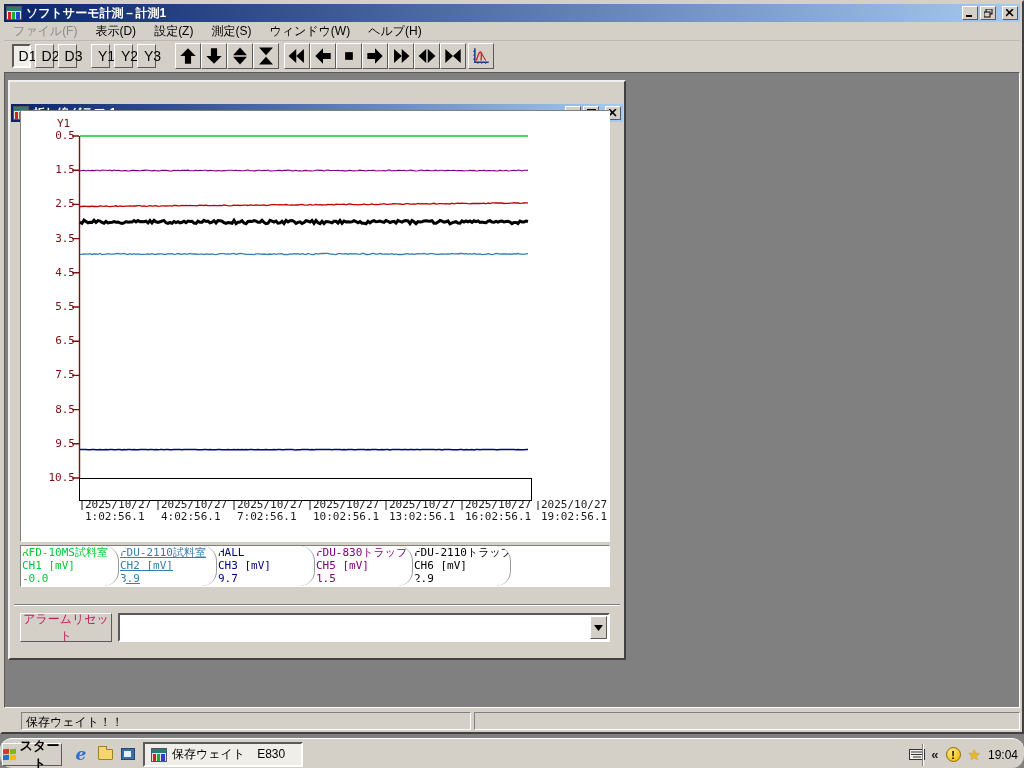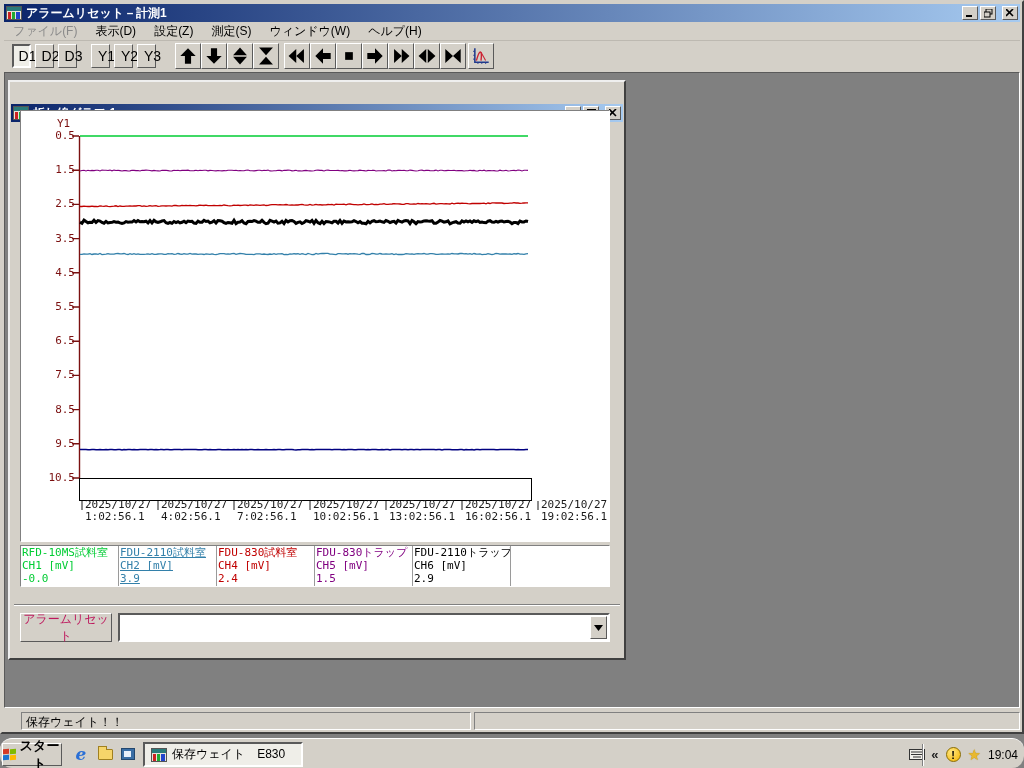--- a/index.html
+++ b/index.html
@@ -56,21 +56,21 @@
   .y1-label { position:absolute; left:36px; top:6px; font-size:11px; color:#7b1010; }
   .ytick { position:absolute; left:8px; width:46px; text-align:right; font-size:11px; color:#7b1010; }
   .xlabel { position:absolute; width:76px; font-size:11px; line-height:12px; color:#1a1a1a; white-space:nowrap; }
   .chart-svg { position:absolute; left:0; top:0; }
 
   
   .legend { position:absolute; left:10px; top:463px; width:590px; height:42px; display:flex;
             border:1px solid; border-color:#808080 #fff #fff #808080; background:#fff; }
   .legend-cell { width:98px; height:100%; background:#fff; border-right:1px solid #9a9a9a;
                  font-family:"DejaVu Sans Mono","Liberation Mono",monospace; font-size:11px;
-                 line-height:13px; padding:0 1px; overflow:hidden; white-space:nowrap; }
+                 line-height:13px; padding:0 1px; overflow:hidden; white-space:nowrap;border-radius:15px; }
 
   .groove { position:absolute; left:4px; right:4px; top:522px; height:2px;
             border-top:1px solid #808080; border-bottom:1px solid #fff; }
 
   .alarm-btn { position:absolute; left:10px; top:531px; width:92px; height:29px;
                font-size:12px; color:#be185d; display:flex; align-items:center; justify-content:center; }
   .combo { position:absolute; left:108px; top:531px; width:492px; height:29px; background:#fff;
            border:2px solid; border-color:#5a5a5a #fff #fff #5a5a5a; }
   .combo-text { position:absolute; left:3px; top:4px; font-size:12px; color:#000; }
   .combo-arrow { position:absolute; right:1px; top:1px; bottom:1px; width:17px;
@@ -119,21 +119,21 @@
 
   <div class="main-window">
 
     <div class="titlebar">
       <span class="app-icon">
           <i class="b1"></i>
           <i class="b2"></i>
           <i class="b3"></i>
           <i class="b4"></i>
         </span>
-      <span class="title">アラームリセット－計測1</span>
+      <span class="title">ソフトサーモ計測－計測1</span>
       <span class="cap-btns">
         <span class="cap-btn raised1">
             <svg width="8" height="8">
               <rect x="0" y="6" width="6" height="2" fill="#000"></rect>
             </svg>
           </span>
         <span class="cap-btn raised1">
             <svg width="9" height="9">
               <rect x="2" y="0" width="6" height="5" fill="none" stroke="#000"></rect>
               <rect x="0" y="3" width="6" height="5" fill="#d4d0c8" stroke="#000"></rect>
@@ -339,24 +339,24 @@
           <div class="legend-cell" style="color: rgb(0, 204, 51);">
               <div>RFD-10MS試料室</div>
               <div>CH1 [mV]</div>
               <div>-0.0</div>
             </div>
           <div class="legend-cell" style="color: rgb(51, 128, 170); text-decoration: underline;">
               <div>FDU-2110試料室</div>
               <div>CH2 [mV]</div>
               <div>3.9</div>
             </div>
-          <div class="legend-cell" style="color: rgb(192, 0, 0);">
-              <div>FDU-830試料室</div>
-              <div>CH4 [mV]</div>
-              <div>2.4</div>
+          <div class="legend-cell" style="color: rgb(0, 0, 128);">
+              <div>HALL</div>
+              <div>CH3 [mV]</div>
+              <div>9.7</div>
             </div>
           <div class="legend-cell" style="color: rgb(128, 0, 128);">
               <div>FDU-830トラップ</div>
               <div>CH5 [mV]</div>
               <div>1.5</div>
             </div>
           <div class="legend-cell" style="color: rgb(0, 0, 0);">
               <div>FDU-2110トラップ</div>
               <div>CH6 [mV]</div>
               <div>2.9</div>

